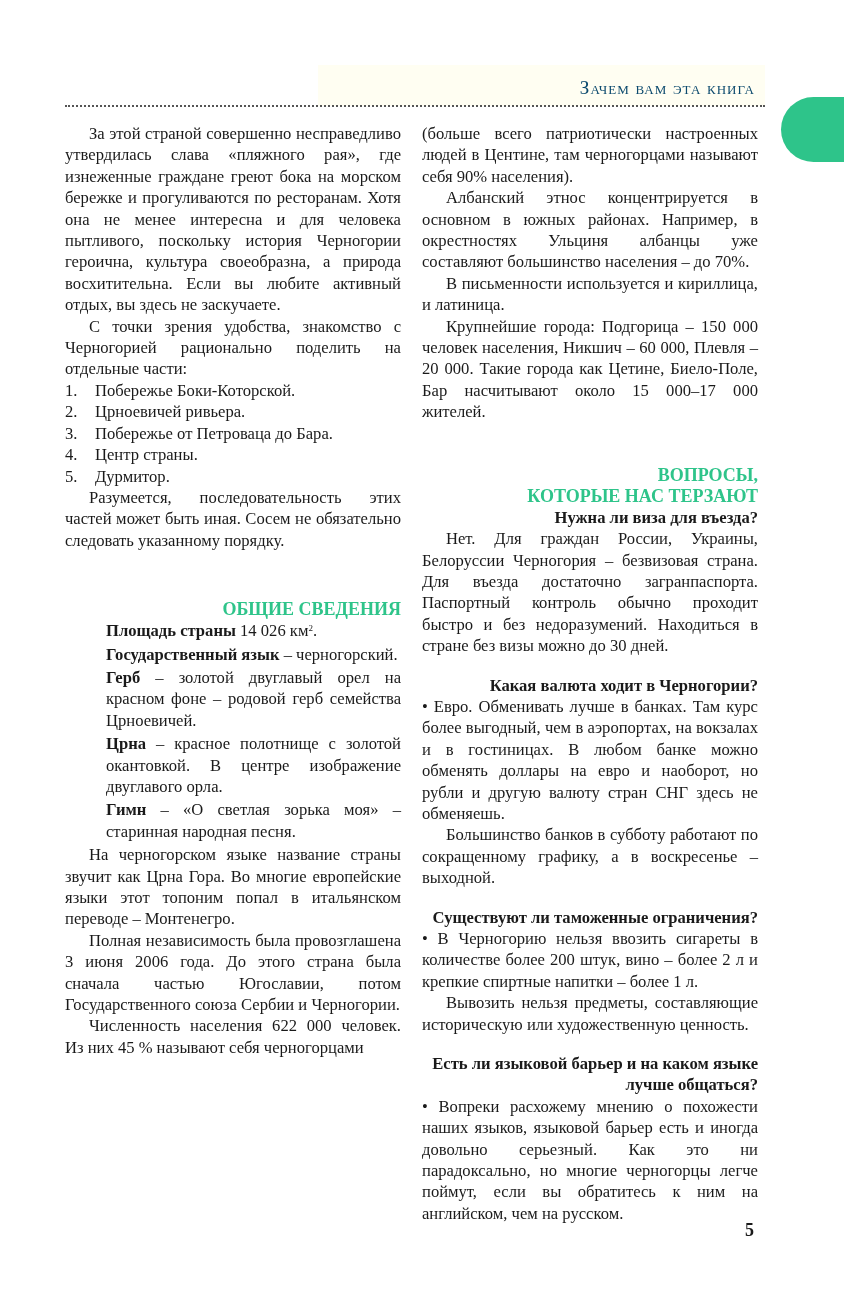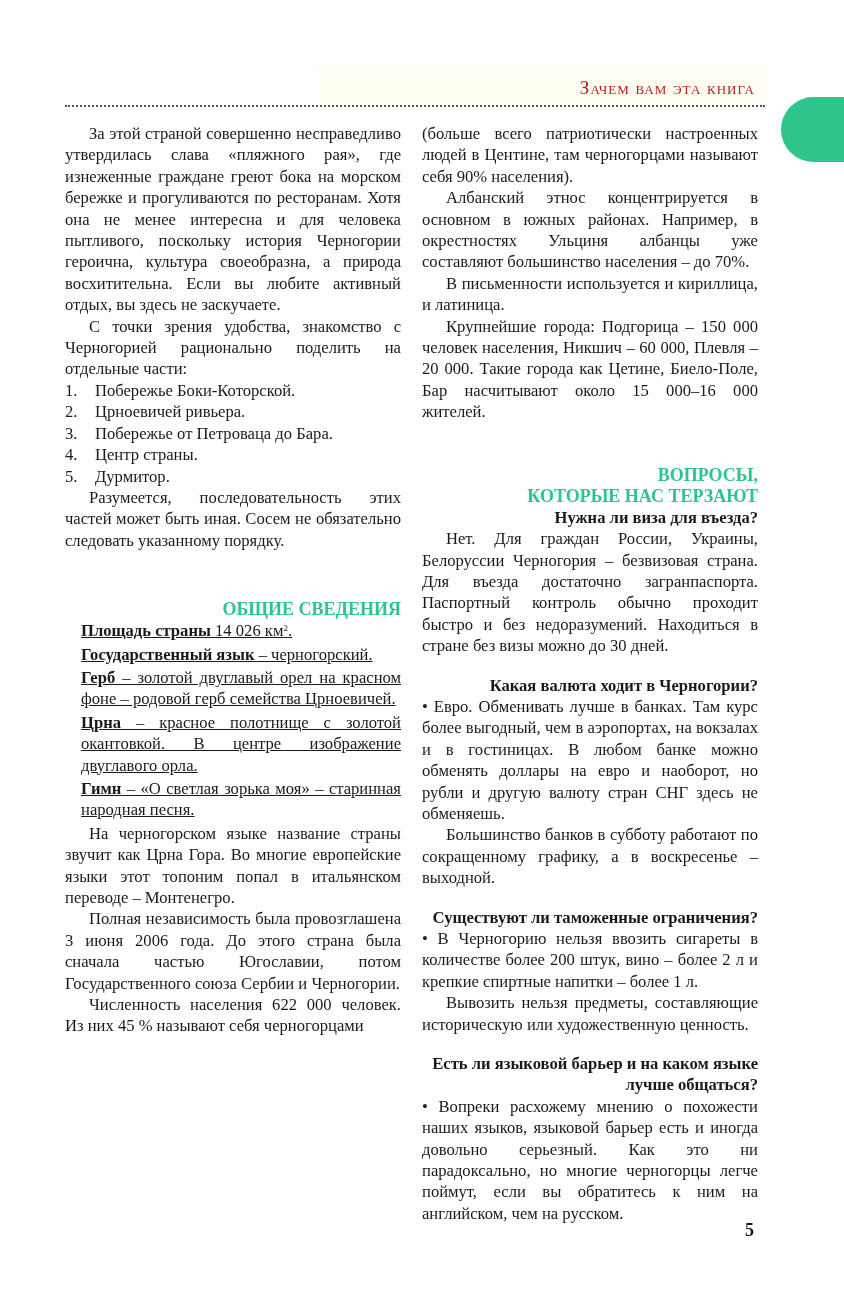--- a/index.html
+++ b/index.html
@@ -24,21 +24,21 @@
       background: #fffef2;
     }
     .header-title {
       position: absolute;
       right: 89px;
       top: 77px;
       font-family: "Liberation Serif", "DejaVu Serif", serif;
       font-size: 19px;
       letter-spacing: 1px;
       font-variant: small-caps;
-      color: #b91c1c;
+      color: #0c4a6e;
       white-space: nowrap;
     }
     .header-rule {
       position: absolute;
       left: 65px;
       top: 105px;
       width: 700px;
       height: 0;
       border-top: 2px dotted #555;
     }
@@ -71,23 +71,22 @@
     .section-heading {
       font-family: "Liberation Serif", "DejaVu Serif", serif;
       font-weight: bold;
       color: #2ec48a;
       font-size: 18px;
       line-height: 21px;
       margin: 0 0 0 24px;
       text-align: right;
     }
     .def {
-      margin-left: 16px;
+      margin-left: 41px;
       margin-bottom: 2px;
-      text-decoration: underline;
     }
     .def b { font-weight: bold; }
     .q {
       font-weight: bold;
       text-align: right;
     }
     .q.ind { padding-left: 24px; }
     .gap-sm { height: 18px; }
     .gap-md { height: 42px; }
     .gap-lg { height: 48px; }
@@ -147,21 +146,21 @@
 
   <p class="ind">На черногорском языке название страны звучит как Црна Гора. Во многие европейские языки этот топоним попал в итальянском переводе – Монтенегро.</p>
   <p class="ind">Полная независимость была провозглашена 3 июня 2006 года. До этого страна была сначала частью Югославии, потом Государственного союза Сербии и Черногории.</p>
   <p class="ind">Численность населения 622 000 человек. Из них 45 % называют себя черногорцами</p>
 </div>
 
 <div class="col right">
   <p>(больше всего патриотически настроенных людей в Центине, там черногорцами называют себя 90% населения).</p>
   <p class="ind">Албанский этнос концентрируется в основном в южных районах. Например, в окрестностях Ульциня албанцы уже составляют большинство населения – до 70%.</p>
   <p class="ind">В письменности используется и кириллица, и латиница.</p>
-  <p class="ind">Крупнейшие города: Подгорица – 150 000 человек населения, Никшич – 60 000, Плевля – 20 000. Такие города как Цетине, Биело-Поле, Бар насчитывают около 15 000–16 000 жителей.</p>
+  <p class="ind">Крупнейшие города: Подгорица – 150 000 человек населения, Никшич – 60 000, Плевля – 20 000. Такие города как Цетине, Биело-Поле, Бар насчитывают около 15 000–17 000 жителей.</p>
 
   <div class="gap-md"></div>
 
   <h2 class="section-heading">
     <span>ВОПРОСЫ,</span><br>
     <span>КОТОРЫЕ НАС ТЕРЗАЮТ</span>
   </h2>
 
   <p class="q ind">Нужна ли виза для въезда?</p>
   <p class="ind">Нет. Для граждан России, Украины, Белоруссии Черногория – безвизовая страна. Для въезда достаточно загранпаспорта. Паспортный контроль обычно проходит быстро и без недоразумений. Находиться в стране без визы можно до 30 дней.</p>

